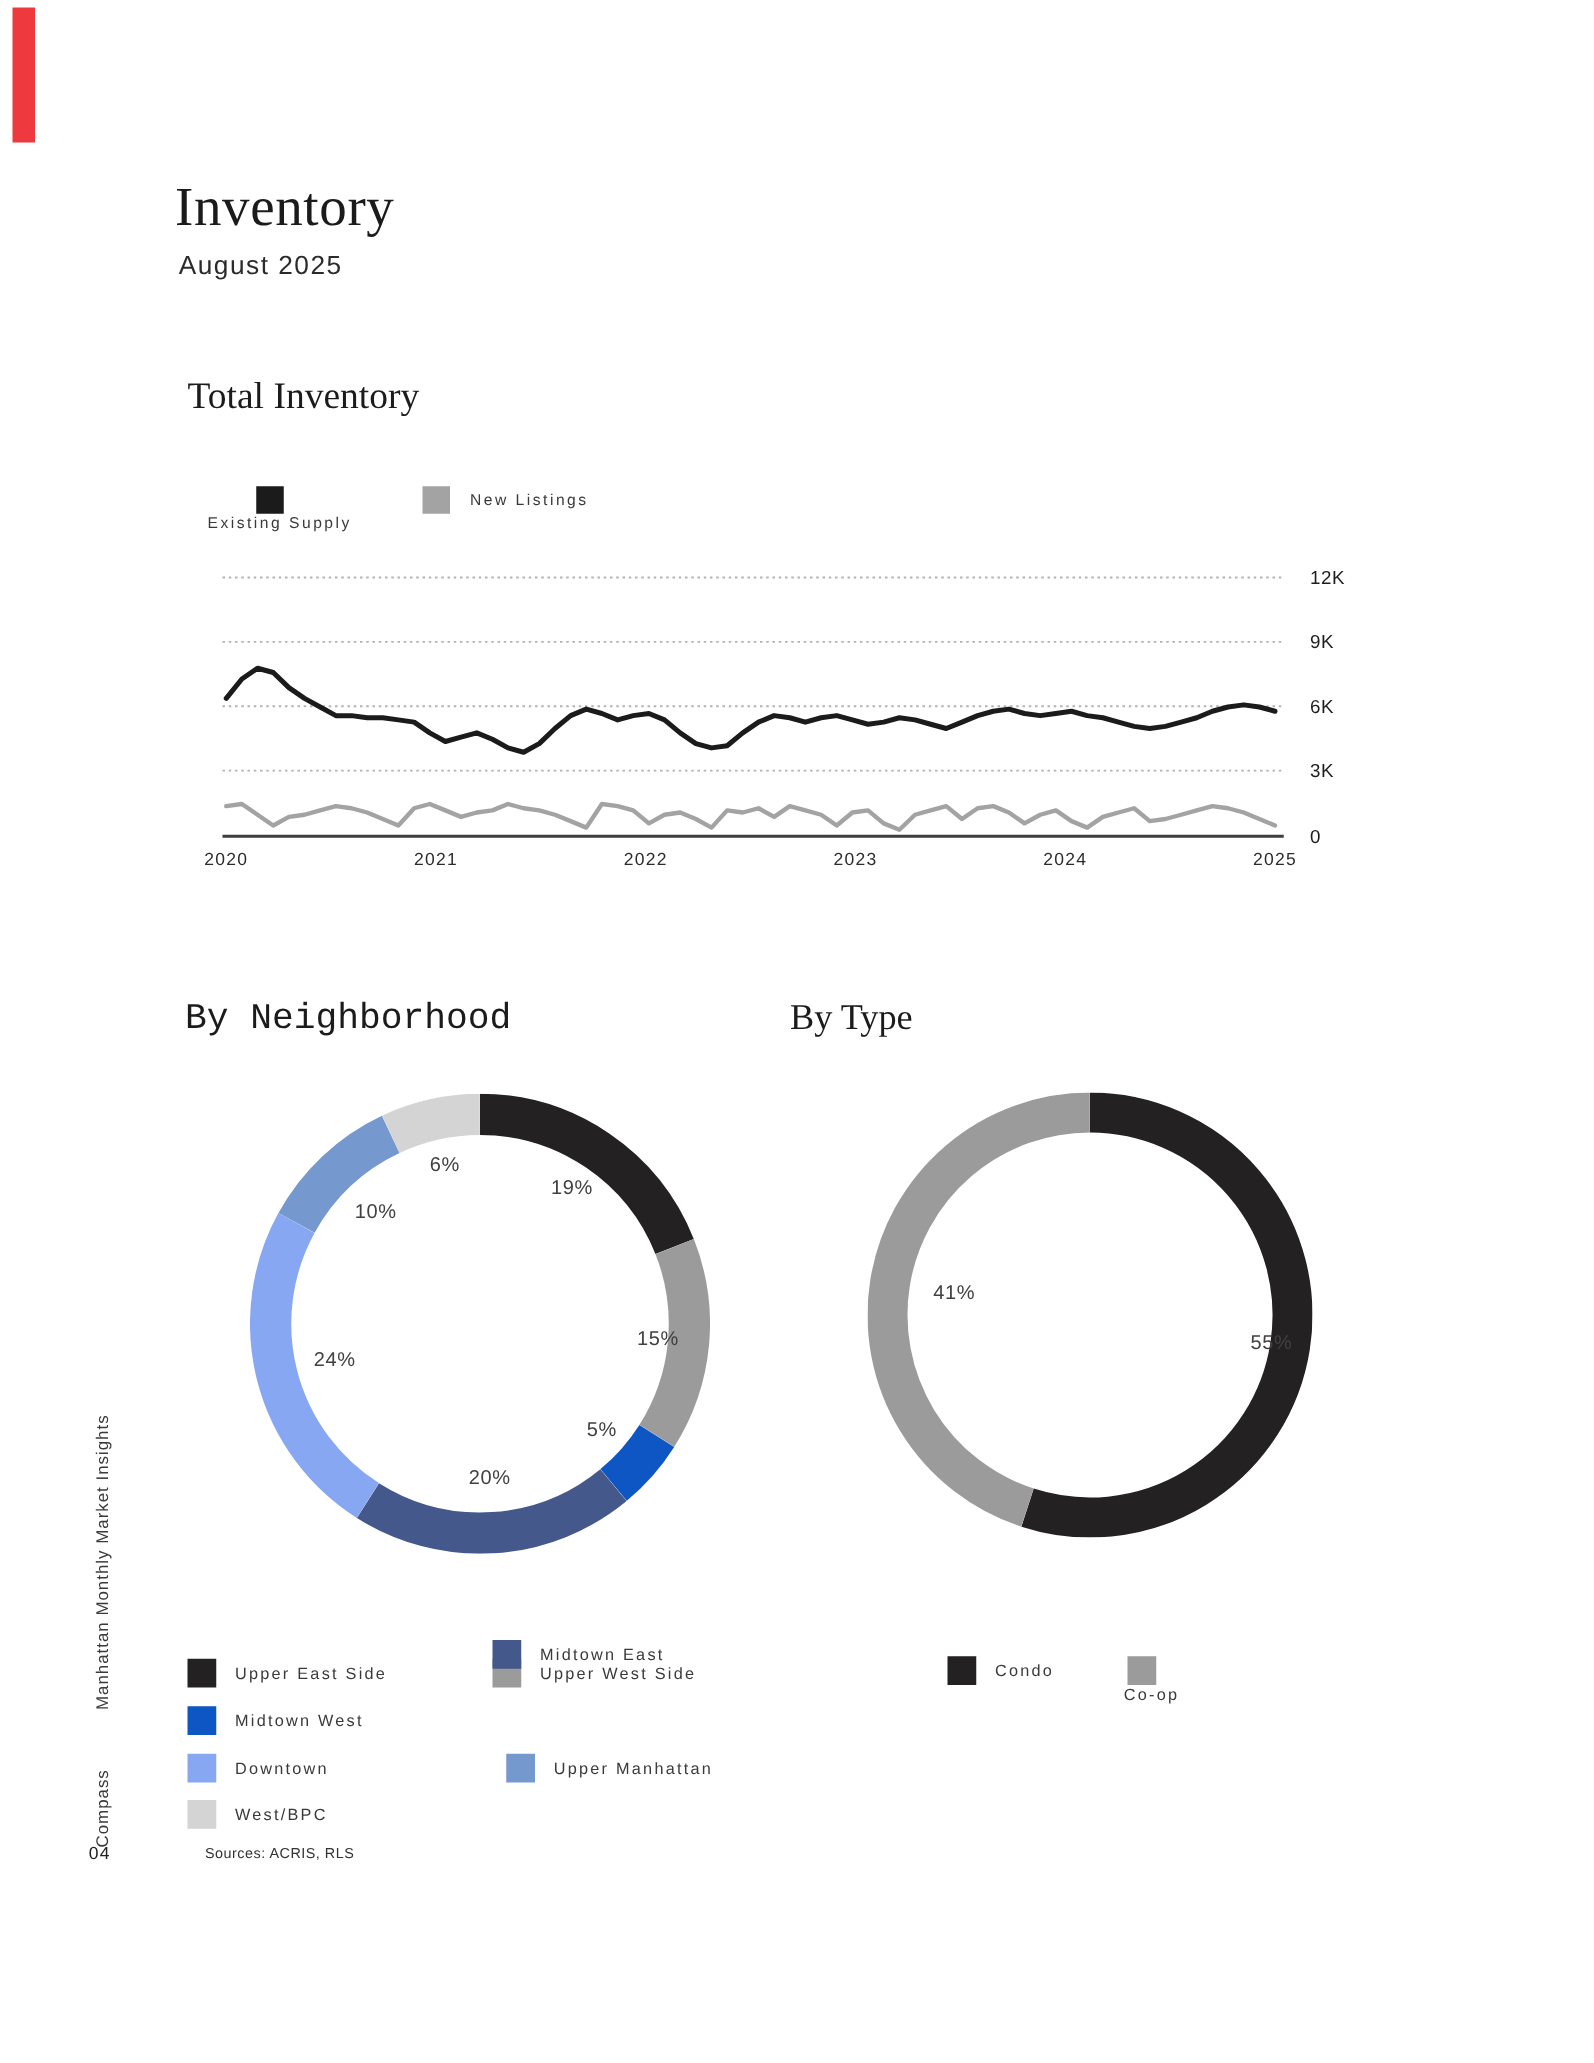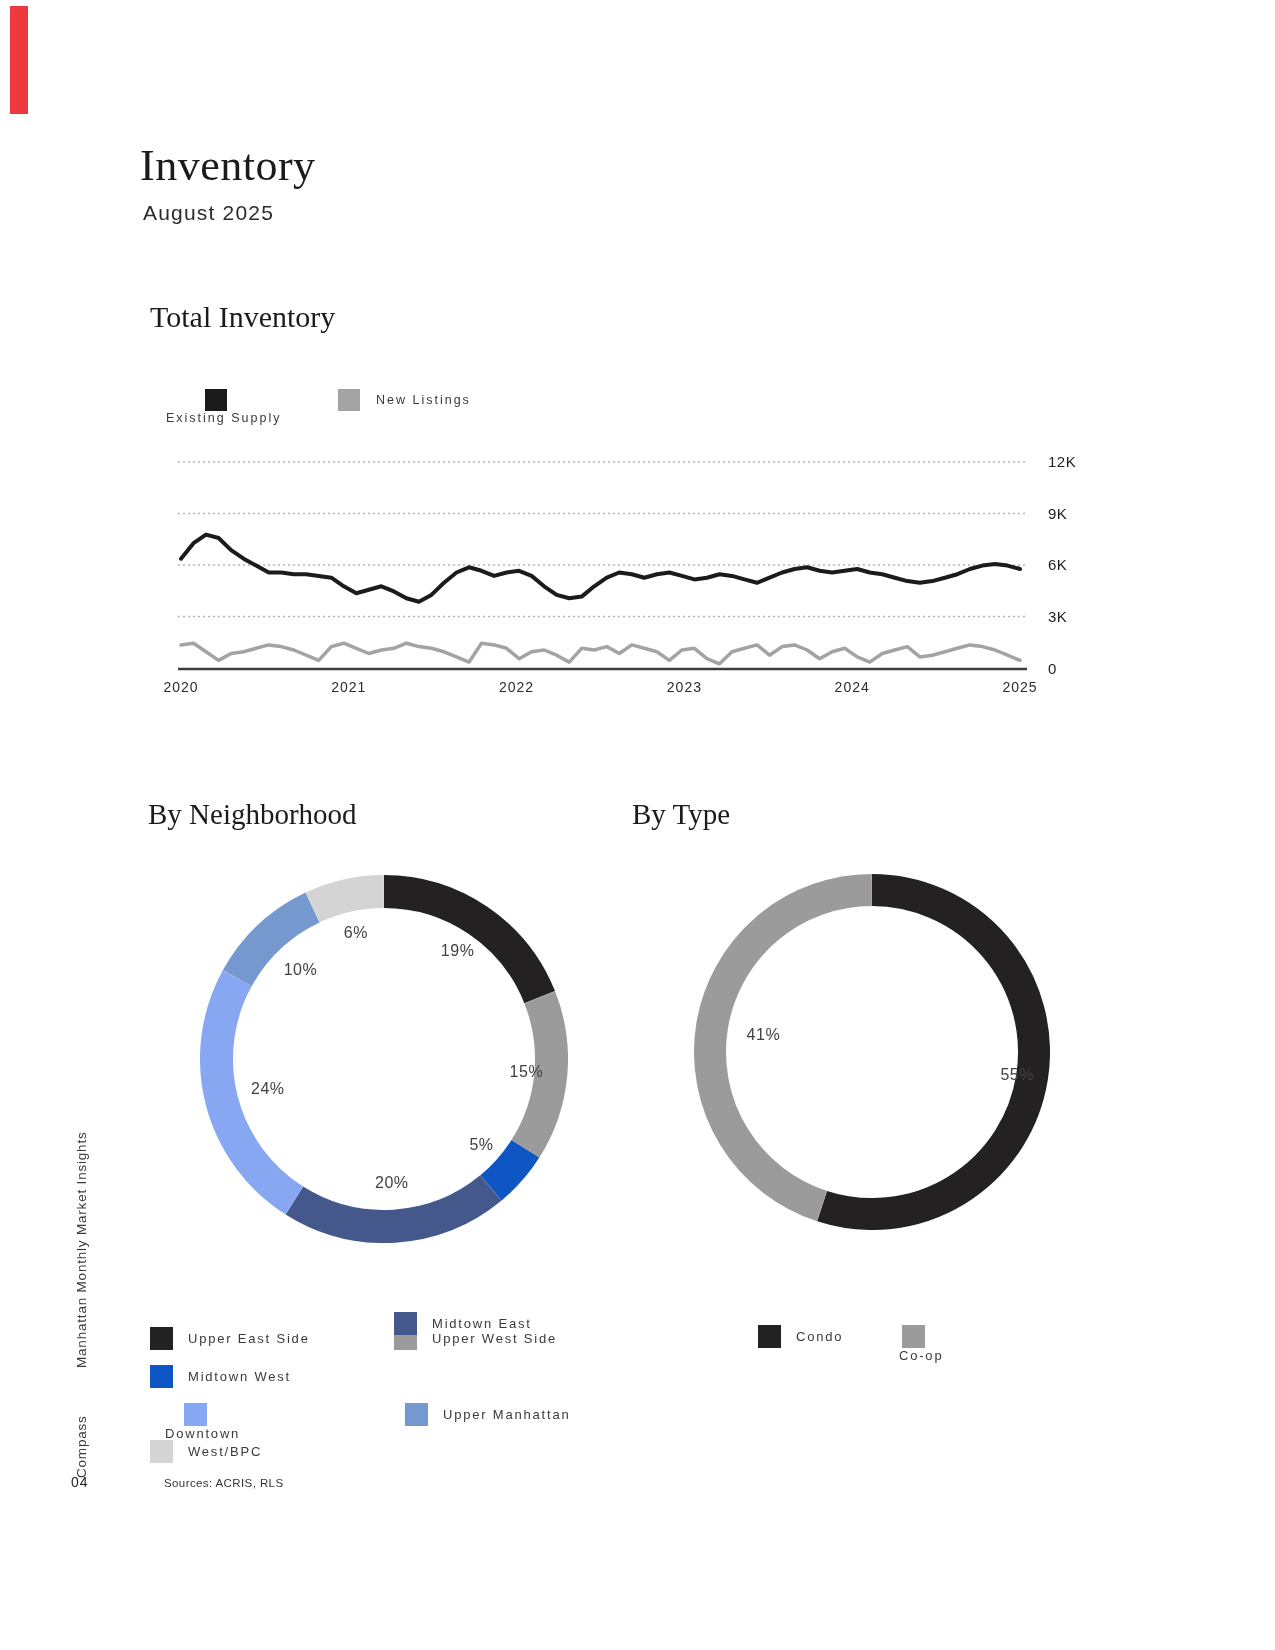--- a/index.html
+++ b/index.html
@@ -17,21 +17,21 @@
   .sw23{width:23px;height:23px;}
   .legend-label{font-size:12.5px;letter-spacing:2px;color:#3a3a3a;margin-left:16px;white-space:nowrap;}
   #ti-legend-existing{left:150px;top:389px;flex-direction:column;}
   #ti-legend-new{left:338px;top:389px;align-items:center;}
   #line-chart-wrap{left:160px;top:420px;width:920px;height:280px;}
   .donut-wrap{position:absolute;}
   #donut-neighborhood{left:200px;top:875px;width:368px;height:368px;}
   #donut-type{left:694px;top:874px;width:356px;height:356px;}
   .donut-label{position:absolute;transform:translate(-50%,-50%);font-size:16px;color:#414141;
                letter-spacing:0.5px;white-space:nowrap;}
-  #bn-heading{left:148px;top:798px;font-size:29px;}
+  #bn-heading{left:148px;top:798px;font-size:29px;font-family:Liberation Mono, monospace;}
   #bt-heading{left:632px;top:798px;font-size:29px;}
   .legend13 .legend-label{font-size:13px;letter-spacing:1.8px;margin-left:15px;}
   #sidebar-insights{left:74px;top:1100px;height:268px;writing-mode:vertical-rl;transform:rotate(180deg);
     font-size:13.5px;letter-spacing:0.8px;color:#3a3a3a;text-align:left;}
   #sidebar-brand{left:74px;top:1404px;height:74px;writing-mode:vertical-rl;transform:rotate(180deg);
     font-size:13.5px;letter-spacing:0.8px;color:#3a3a3a;}
   #page-number{left:71px;top:1474px;font-size:14px;letter-spacing:1px;color:#222;}
   #sources{left:164px;top:1477px;font-size:11.5px;letter-spacing:0.4px;color:#333;}
   svg text{font-family:"Liberation Sans",sans-serif;}
 </style>
@@ -109,21 +109,21 @@
     <span class="legend-label">Upper West Side</span>
   </div>
   <div class="abs legend-item legend13" style="left:150px;top:1365px;">
     <span class="swatch sw23" style="background: rgb(14, 86, 196);"></span>
     <span class="legend-label">Midtown West</span>
   </div>
   <div class="abs legend-item legend13" style="left:394px;top:1312px;">
     <span class="swatch sw23" style="background: rgb(68, 88, 140);"></span>
     <span class="legend-label">Midtown East</span>
   </div>
-  <div class="abs legend-item legend13" style="left:150px;top:1403px;flex-direction:column;">
+  <div class="abs legend-item legend13" style="left:150px;top:1403px;">
     <span class="swatch sw23" style="background: rgb(136, 167, 243);"></span>
     <span class="legend-label">Downtown</span>
   </div>
   <div class="abs legend-item legend13" style="left:405px;top:1403px;">
     <span class="swatch sw23" style="background: rgb(117, 153, 207);"></span>
     <span class="legend-label">Upper Manhattan</span>
   </div>
   <div class="abs legend-item legend13" style="left:150px;top:1440px;">
     <span class="swatch sw23" style="background: rgb(212, 212, 212);"></span>
     <span class="legend-label">West/BPC</span>

